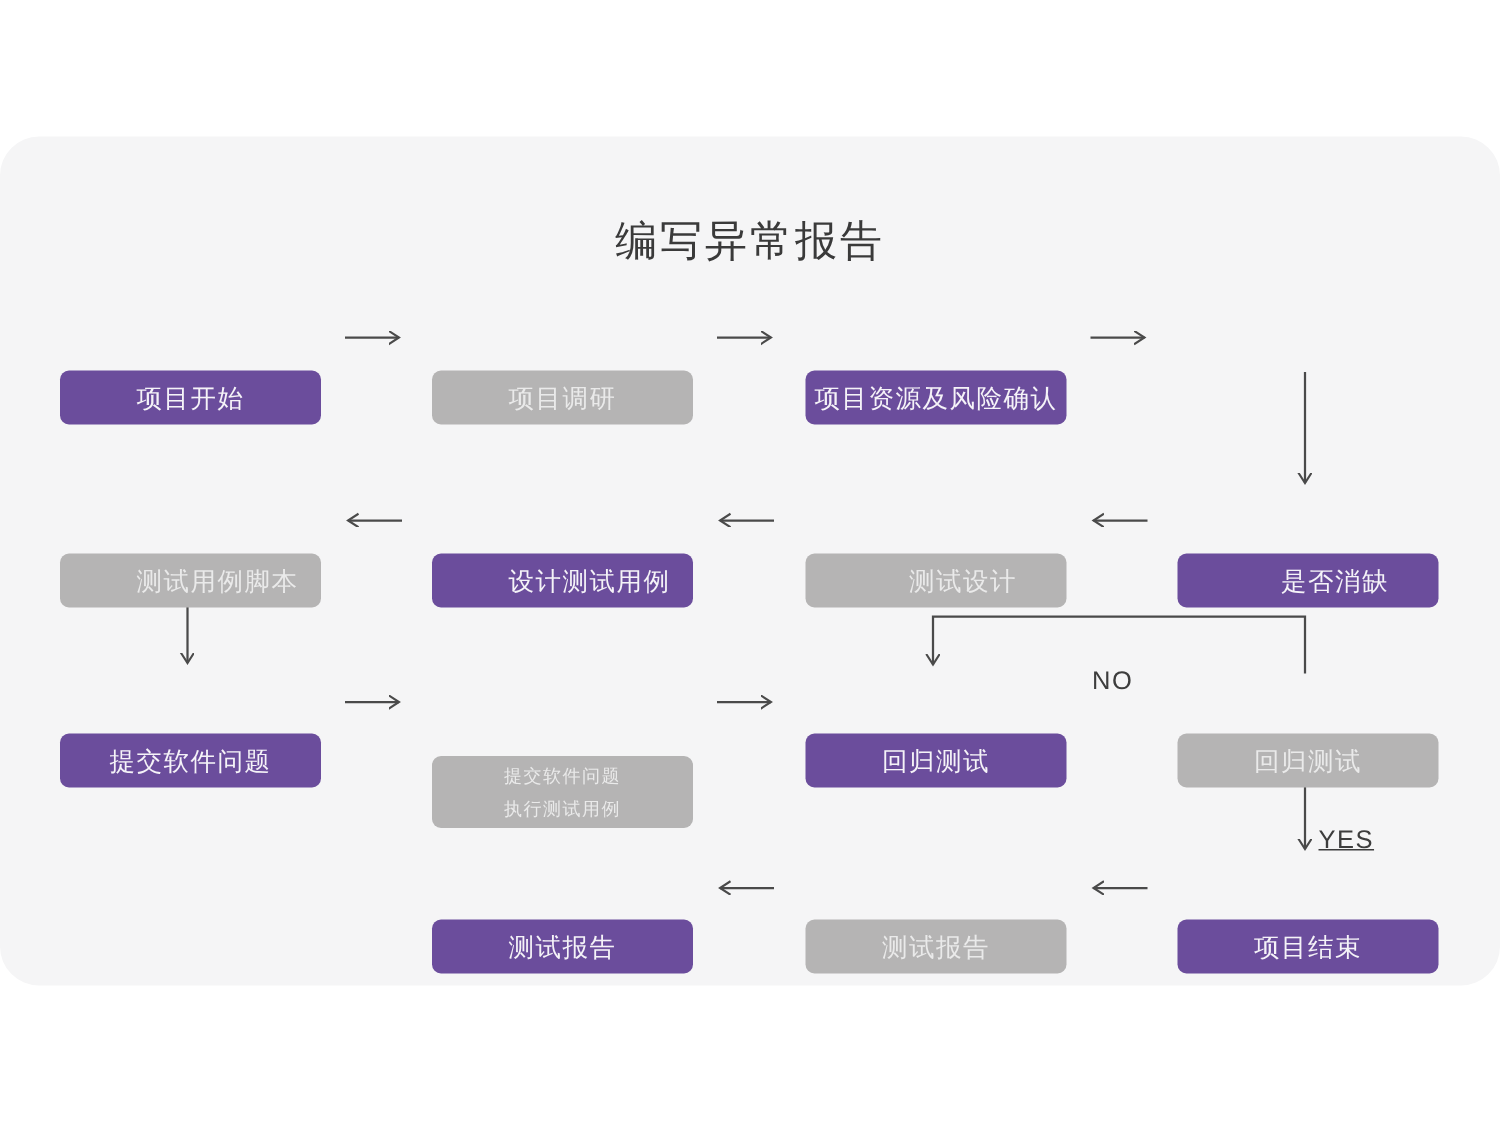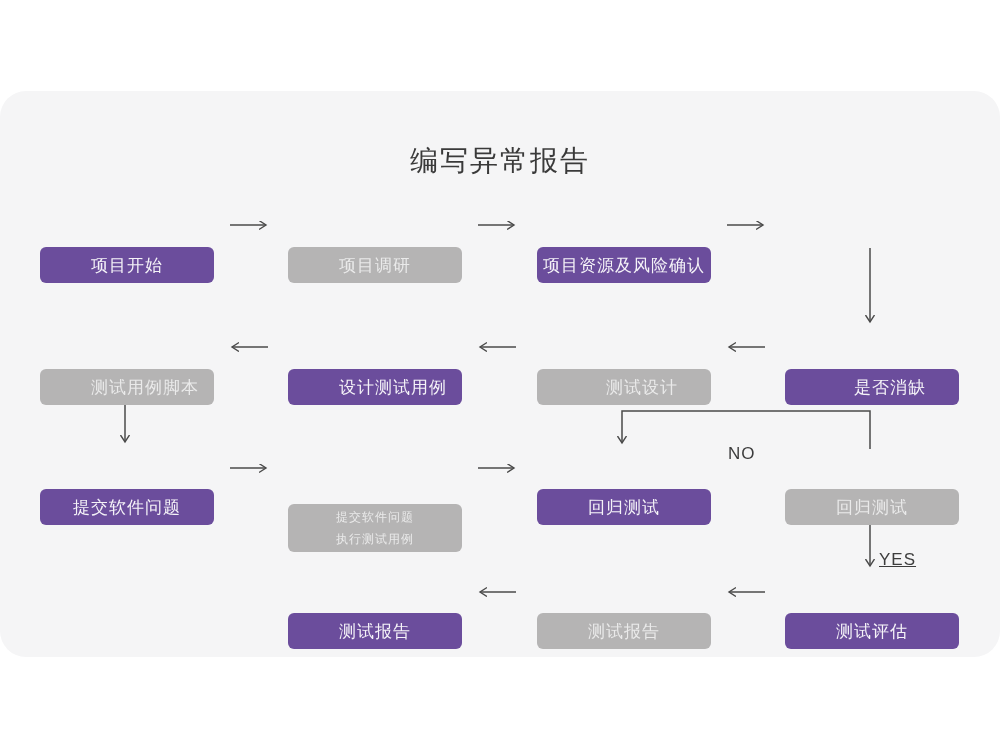--- a/index.html
+++ b/index.html
@@ -95,16 +95,16 @@
   <div class="node mutedbox c2 tall">
     <span>提交软件问题</span>
     <span>执行测试用例</span>
   </div>
   <div class="node primary c3 r3">回归测试</div>
   <div class="node mutedbox c4 r3">回归测试</div>
 
   <div class="edge-label label-no">NO</div>
   <div class="edge-label label-yes">YES</div>
 
-  <div class="node primary c4 r4">测试评估</div>
+  <div class="node primary c4 r4">项目结束</div>
   <div class="node mutedbox c3 r4">测试报告</div>
   <div class="node primary c2 r4">测试报告</div>
 </div>
 
 </body></html>

